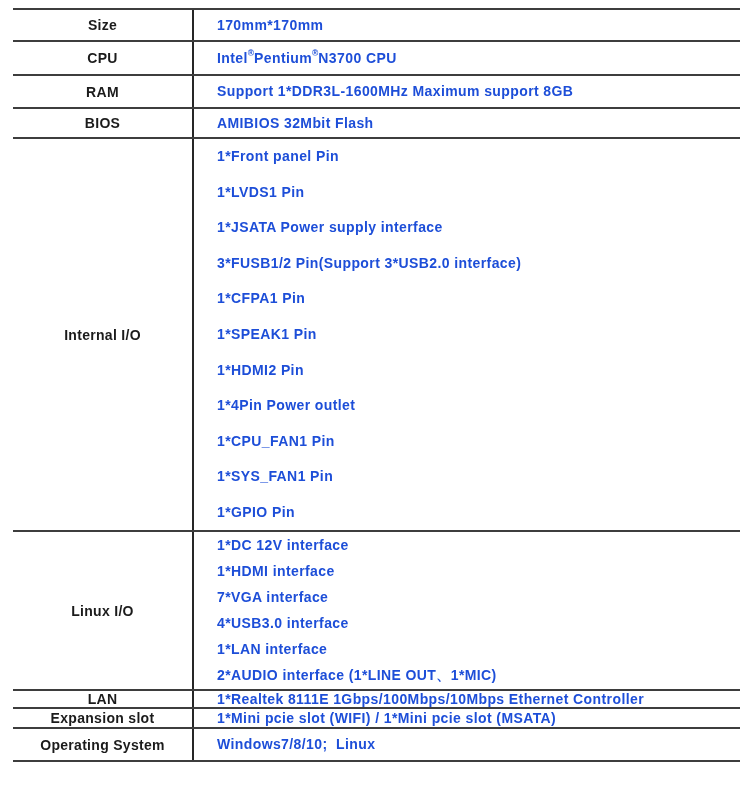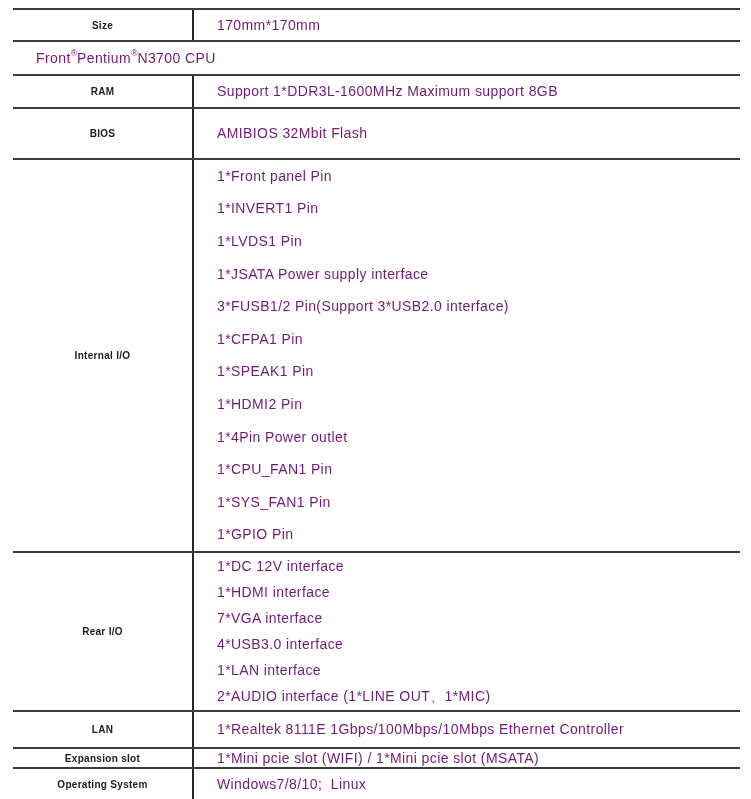--- a/index.html
+++ b/index.html
@@ -28,59 +28,60 @@
   }
   .spec-row {
     display: flex;
     box-sizing: border-box;
     border-bottom: 2px solid #3d3d3d;
   }
   
   .r0 { height: 32px; }
   .r1 { height: 34px; }
   .r2 { height: 33px; }
-  .r3 { height: 51px; }
+  .r3 { height: 30px; }
   .r4 { height: 393px; }
   .r5 { height: 159px; }
-  .r6 { height: 37px; }
+  .r6 { height: 18px; }
   .r7 { height: 20px; }
   .r8 { height: 33px; }
   .label-cell {
     flex: 0 0 181px;
     width: 181px;
     box-sizing: border-box;
     border-right: 2px solid #262626;
     display: flex;
     align-items: center;
     justify-content: center;
   }
   .label-text {
     font-weight: bold;
-    font-size: 10px;
+    font-size: 14px;
     color: #1b1b1b;
     letter-spacing: 0.3px;
     white-space: nowrap;
   }
   .value-cell {
     flex: 1 1 auto;
     box-sizing: border-box;
     padding-left: 23px;
     display: flex;
     flex-direction: column;
     justify-content: space-around;
     overflow: hidden;
   }
   .cell-line {
     font-size: 14px;
-    color: #701a75;
+    color: #1d4ed8;
     letter-spacing: 0.4px;
     line-height: 1.2;
     display: flex;
     align-items: center;
     white-space: pre;
+    font-weight: bold;
   }
   .sup {
     font-size: 8.5px;
     position: relative;
     top: -4.5px;
     letter-spacing: 0;
   }
 </style>
 </head>
 <body>
@@ -91,22 +92,25 @@
     <div class="spec-row r0">
       <div class="label-cell">
         <span class="label-text">Size</span>
       </div>
       <div class="value-cell">
         <div class="cell-line">170mm*170mm</div>
       </div>
     </div>
 
     <div class="spec-row r1">
+      <div class="label-cell">
+        <span class="label-text">CPU</span>
+      </div>
       <div class="value-cell">
-        <div class="cell-line"><span>Front</span><span class="sup">®</span><span>Pentium</span><span class="sup">®</span><span>N3700 CPU</span></div>
+        <div class="cell-line"><span>Intel</span><span class="sup">®</span><span>Pentium</span><span class="sup">®</span><span>N3700 CPU</span></div>
       </div>
     </div>
 
     <div class="spec-row r2">
       <div class="label-cell">
         <span class="label-text">RAM</span>
       </div>
       <div class="value-cell">
         <div class="cell-line">Support 1*DDR3L-1600MHz Maximum support 8GB</div>
       </div>
@@ -120,37 +124,36 @@
         <div class="cell-line">AMIBIOS 32Mbit Flash</div>
       </div>
     </div>
 
     <div class="spec-row r4">
       <div class="label-cell">
         <span class="label-text">Internal I/O</span>
       </div>
       <div class="value-cell multi">
           <div class="cell-line">1*Front panel Pin</div>
-          <div class="cell-line">1*INVERT1 Pin</div>
           <div class="cell-line">1*LVDS1 Pin</div>
           <div class="cell-line">1*JSATA Power supply interface</div>
           <div class="cell-line">3*FUSB1/2 Pin(Support 3*USB2.0 interface)</div>
           <div class="cell-line">1*CFPA1 Pin</div>
           <div class="cell-line">1*SPEAK1 Pin</div>
           <div class="cell-line">1*HDMI2 Pin</div>
           <div class="cell-line">1*4Pin Power outlet</div>
           <div class="cell-line">1*CPU_FAN1 Pin</div>
           <div class="cell-line">1*SYS_FAN1 Pin</div>
           <div class="cell-line">1*GPIO Pin</div>
         </div>
     </div>
 
     <div class="spec-row r5">
       <div class="label-cell">
-        <span class="label-text">Rear I/O</span>
+        <span class="label-text">Linux I/O</span>
       </div>
       <div class="value-cell multi">
           <div class="cell-line">1*DC 12V interface</div>
           <div class="cell-line">1*HDMI interface</div>
           <div class="cell-line">7*VGA interface</div>
           <div class="cell-line">4*USB3.0 interface</div>
           <div class="cell-line">1*LAN interface</div>
           <div class="cell-line">2*AUDIO interface (1*LINE OUT、1*MIC)</div>
         </div>
     </div>

